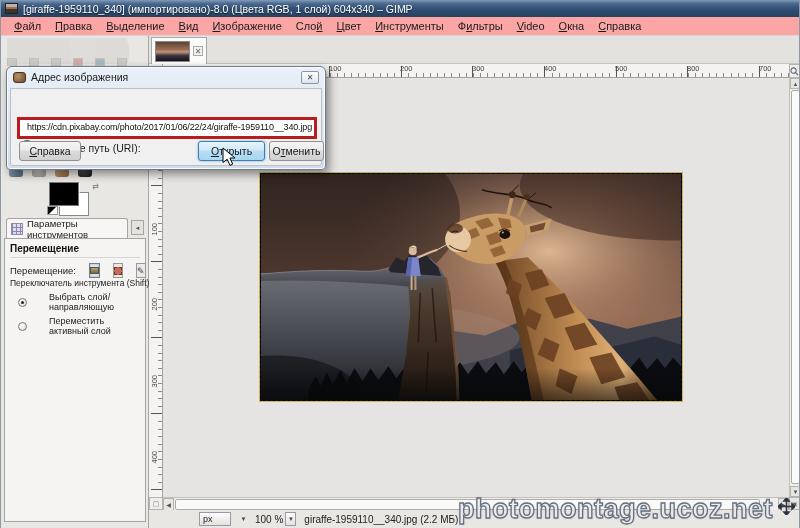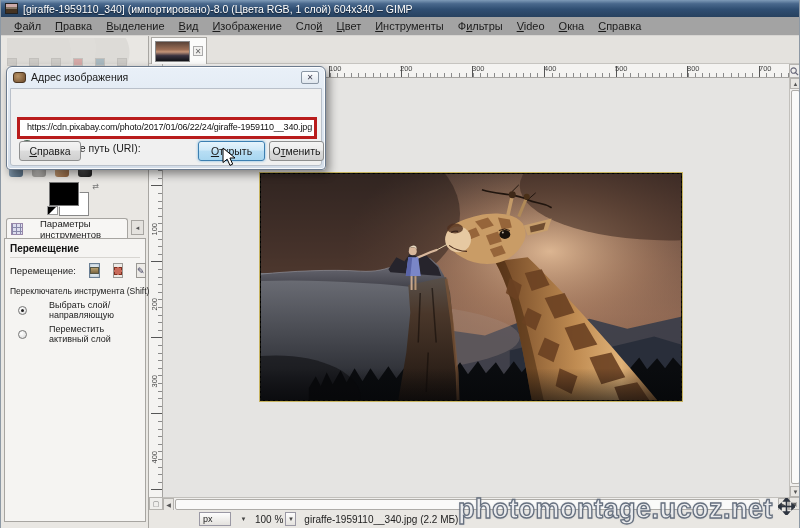--- a/index.html
+++ b/index.html
@@ -8,21 +8,21 @@
   #app { position:relative; width:800px; height:528px; background:#e9e7e3; overflow:hidden; border-left:1px solid #8d99a5; border-right:1px solid #8d99a5;padding-left:8px; }
 
   
   .titlebar { position:absolute; left:0; top:0; width:800px; height:17px;
     background:linear-gradient(180deg,#7f9bb8 0%,#49688c 22%,#2f4e72 55%,#27415f 100%);
     color:#fff; font-size:10.5px; display:flex; align-items:center; padding-left:4px; gap:5px; }
   .win-icon { width:13px; height:11px; background:linear-gradient(180deg,#caa 0%,#caa 30%,#876 30%,#876 60%,#432 60%); border:1px solid #222; flex:0 0 auto; }
   .titlebar-text { white-space:nowrap; text-shadow:0 1px 1px rgba(0,0,0,.6); }
 
   
-  .menubar { position:absolute; left:0; top:17px; width:800px; height:19px; background:#a3a3a3; border-bottom:1px solid #d7d5d2; display:flex; align-items:center; padding-left:6px; font-size:11px; color:#1c1c1c; }
+  .menubar { position:absolute; left:0; top:17px; width:800px; height:19px; background:#fca5a5; border-bottom:1px solid #d7d5d2; display:flex; align-items:center; padding-left:6px; font-size:11px; color:#1c1c1c; }
   .menu-item { padding:2px 7px; cursor:default; white-space:nowrap; }
   .menu-item u { text-decoration:underline; }
 
   
   .toolbox { position:absolute; left:0; top:36px; width:148px; height:492px; background:#e9e7e3; border-right:1px solid #a8a6a2; }
   .wilber-ghost { position:absolute; left:6px; top:2px; width:130px; height:26px; opacity:.55;
     background:
       radial-gradient(circle at 22% 55%, #d4d2ce 0 34%, transparent 35%),
       radial-gradient(circle at 46% 40%, #d8d6d2 0 40%, transparent 41%),
       radial-gradient(circle at 72% 55%, #d4d2ce 0 30%, transparent 31%); }
@@ -34,28 +34,28 @@
   .ti1 { background:linear-gradient(135deg,#9db4c8,#51687c); }
   .ti2 { background:radial-gradient(circle at 40% 40%, #d8d6d2, #8d8b87); border-radius:50%; }
   .ti3 { background:linear-gradient(135deg,#d8b48c,#8a5c38); border-radius:2px 60% 50% 40%; }
   .ti4 { background:radial-gradient(circle at 35% 35%, #555, #161616); border-radius:50%; }
   .swatch-area { position:absolute; left:46px; top:146px; width:52px; height:38px; }
   .swatch-bg { position:absolute; left:12px; top:10px; width:30px; height:24px; background:#fff; border:1px solid #888; }
   .swatch-fg { position:absolute; left:2px; top:0; width:30px; height:24px; background:#000; border:1px solid #777; box-shadow:1px 1px 0 rgba(255,255,255,.7); }
   .swatch-mini { position:absolute; left:0; top:24px; width:11px; height:9px; background:linear-gradient(135deg,#000 0 49%, #fff 51%); border:1px solid #999; }
   .swatch-swap { position:absolute; right:0; top:0; font-size:8px; color:#777; }
 
-  .to-tab { position:absolute; left:5px; top:182px; width:122px; height:21px; background:#f7f6f4; border:1px solid #a7a5a1; border-bottom:1px solid #f7f6f4; border-radius:3px 3px 0 0; display:flex; align-items:center; gap:17px; padding:0 4px; font-size:9.5px; color:#222; }
+  .to-tab { position:absolute; left:5px; top:182px; width:122px; height:21px; background:#f7f6f4; border:1px solid #a7a5a1; border-bottom:1px solid #f7f6f4; border-radius:3px 3px 0 0; display:flex; align-items:center; gap:4px; padding:0 4px; font-size:9.5px; color:#222; }
   .to-tab-icon { width:12px; height:12px; border:1px solid #98a; background:
       linear-gradient(90deg,#88a 1px,transparent 1px) 0 0/4px 4px,
       linear-gradient(0deg,#88a 1px,transparent 1px) 0 0/4px 4px,#dde; flex:0 0 auto; }
   .to-side-btn { position:absolute; left:130px; top:184px; width:13px; height:15px; background:#e4e2de; border:1px solid #a7a5a1; font-size:7px; color:#555; text-align:center; line-height:14px; }
   .to-panel { position:absolute; left:3px; top:202px; width:142px; height:284px; background:#f5f4f2; border:1px solid #a7a5a1; padding:4px 5px; }
   .to-title { font-size:10px; font-weight:bold; color:#111; border-bottom:1px solid #d7d5d1; padding-bottom:3px; margin-bottom:5px; }
-  .to-move-row { display:flex; align-items:center; gap:13px; font-size:9.5px; color:#222; margin-bottom:8px; }
+  .to-move-row { display:flex; align-items:center; gap:13px; font-size:9.5px; color:#222; }
   .mode-btn { width:16px; height:15px; border:1px solid #9a9894; background:#eceae6; display:flex; align-items:center; justify-content:center; }
   .mode-btn.sel { background:#dce6ee; border:1px solid #6a7f94; box-shadow:inset 0 0 2px #9ab; }
   .mb-layer { width:9px; height:7px; background:linear-gradient(180deg,#b8a070,#7c6844); border:1px solid #554; }
   .mb-sel { width:8px; height:8px; background:#c86a5a; border:1px dashed #803020; }
   .mb-path { font-size:9px; color:#335; line-height:8px; }
   .to-switch { font-size:8.5px; color:#222; white-space:nowrap; }
   .radio-row { display:flex; align-items:center; gap:22px; margin:4px 0 4px 8px; font-size:9px; color:#222; }
   .radio { width:9px; height:9px; border-radius:50%; border:1px solid #777; background:radial-gradient(circle at 35% 35%, #fff, #d8d8d8); flex:0 0 auto; position:relative; }
   .radio.on::after { content:""; position:absolute; left:2px; top:2px; width:3px; height:3px; border-radius:50%; background:#222; }
 

